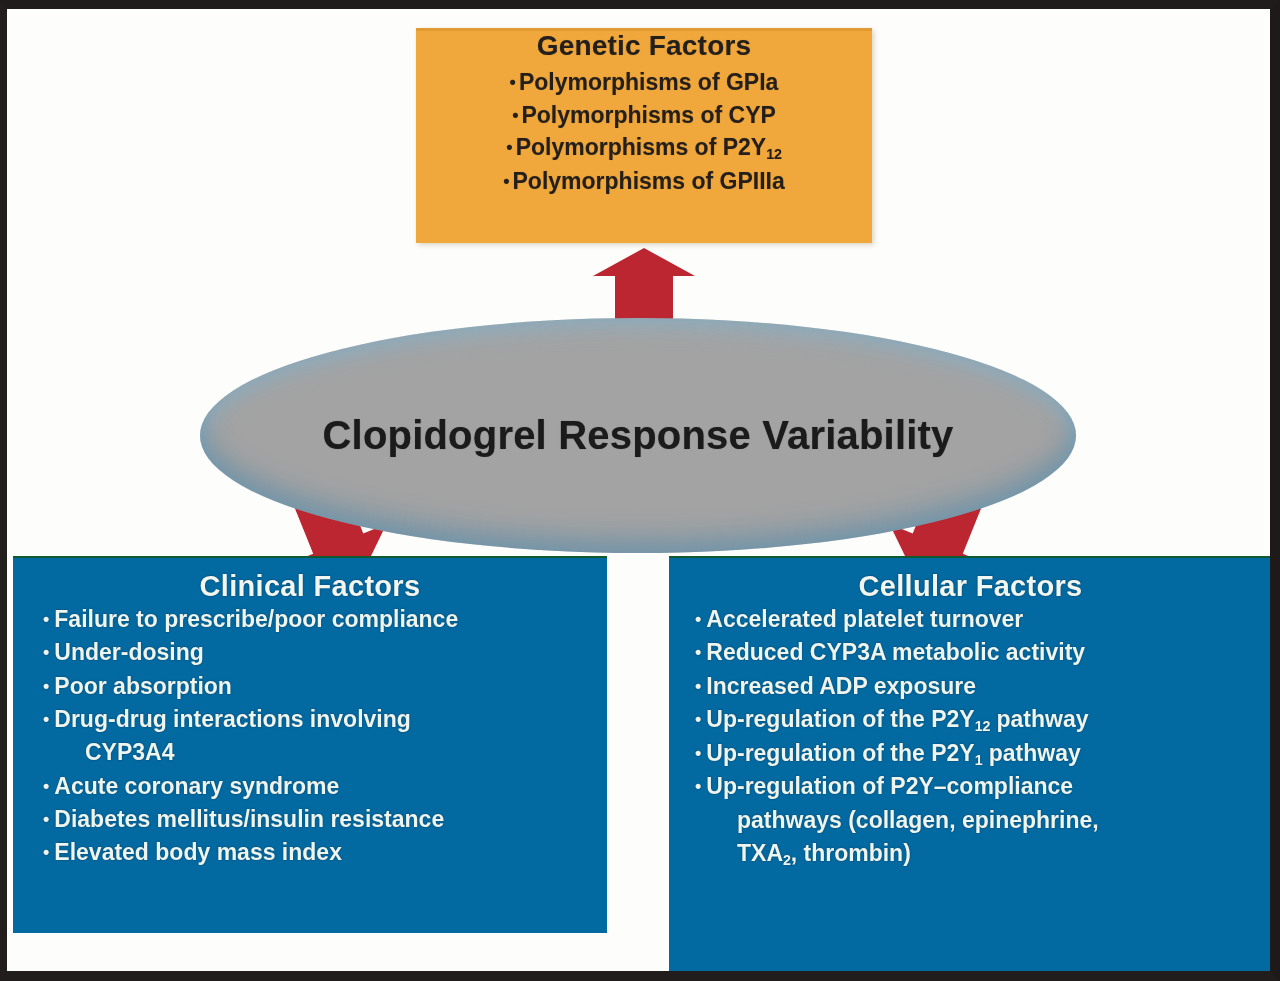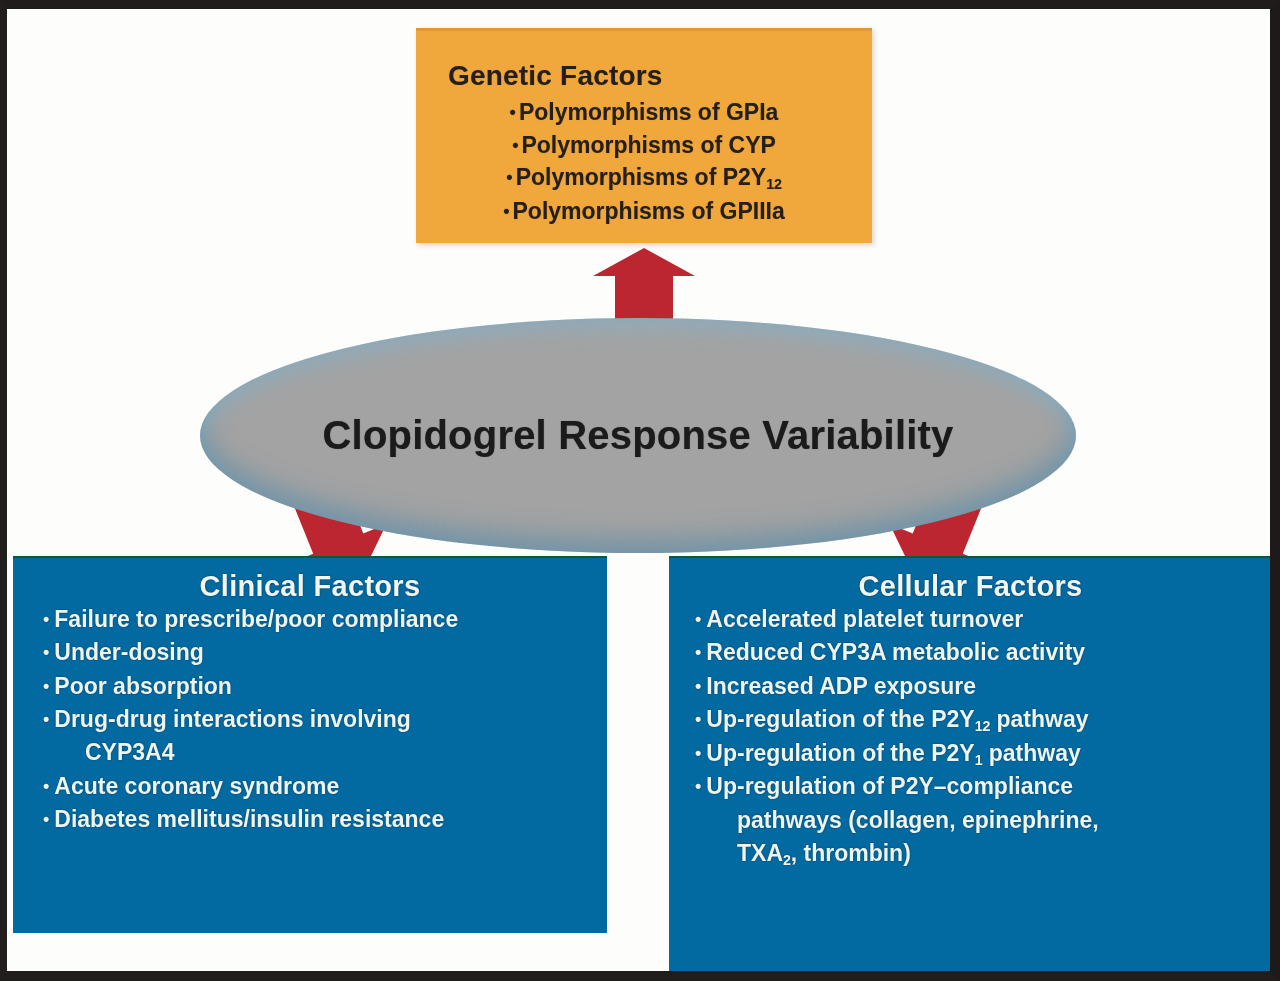--- a/index.html
+++ b/index.html
@@ -42,27 +42,27 @@
     position: absolute;
     left: 416px;
     top: 28px;
     width: 456px;
     height: 215px;
     background: #f0a83c;
     box-shadow: inset 0 3px 0 0 #e09a31, 2px 2px 5px rgba(120,90,30,0.25);
     z-index: 10;
   }
   #genetic-box .box-title {
+    text-align: center;
     font-size: 28px;
     font-weight: bold;
     color: #231f1c;
     letter-spacing: 0.2px;
-    padding-top: 32px;
+    padding-top: 2px;
     text-shadow: 0 0 1px rgba(60,40,10,0.35);
-    margin-left: 32px;
   }
   #genetic-box ul {
     list-style: none;
     margin: 4px 0 0 0;
     padding: 0;
   }
   #genetic-box li {
     font-size: 23px;
     font-weight: bold;
     color: #241f1b;
@@ -248,20 +248,23 @@
       </li>
       <li class="cont">
         <span>CYP3A4</span>
       </li>
       <li>
         <span class="bullet">•</span><span>Acute coronary syndrome</span>
       </li>
       <li>
         <span class="bullet">•</span><span>Diabetes mellitus/insulin resistance</span>
       </li>
+      <li>
+        <span class="bullet">•</span><span>Elevated body mass index</span>
+      </li>
     </ul>
   </div>
 
   <div id="cellular-box" class="green-box">
     <div class="box-title">Cellular Factors</div>
     <ul>
       <li>
         <span class="bullet">•</span><span>Accelerated platelet turnover</span>
       </li>
       <li>

